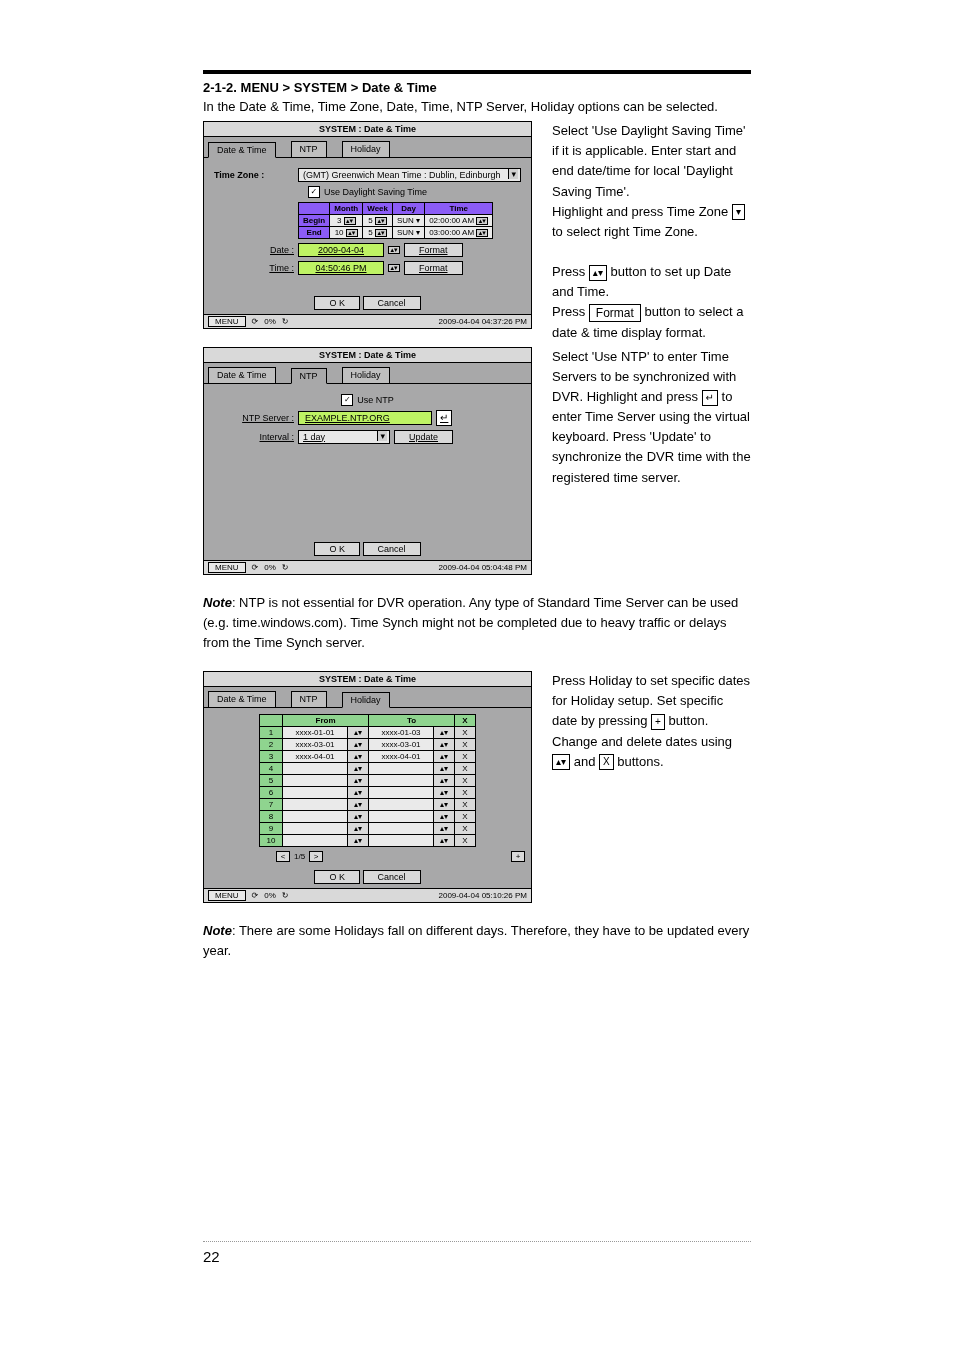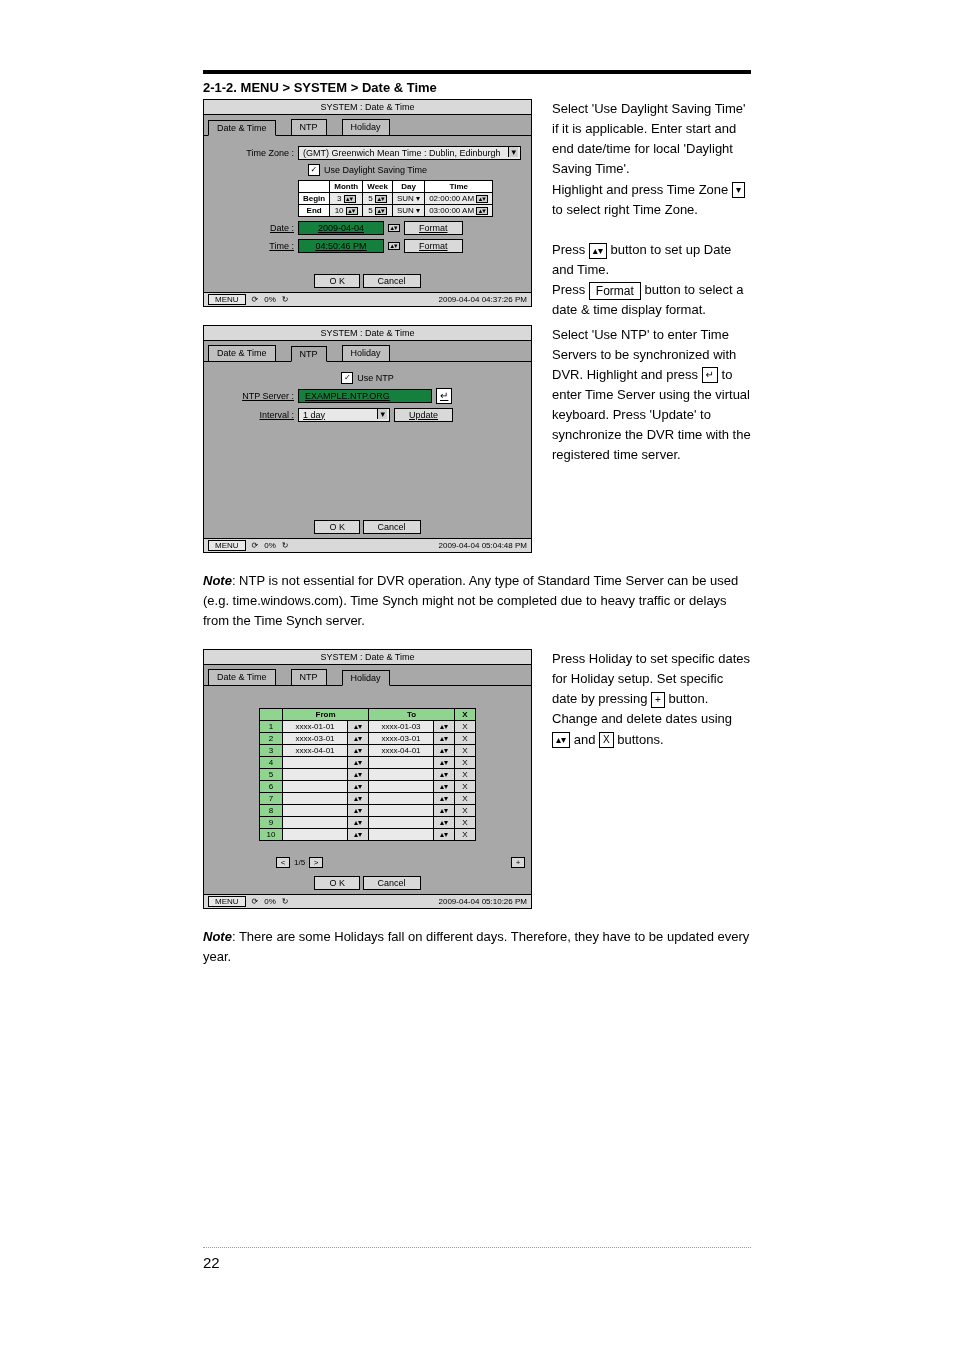--- a/index.html
+++ b/index.html
@@ -44,20 +44,21 @@
     background:#a8a8a9;
     font-family:Arial,sans-serif;
     font-size:9px;
   }
   .dvr-titlebar{
     background:#d9d9d9;
     text-align:center;
     border-bottom:1px solid #000;
     font-size:9px;
     padding:2px 0;
+    font-weight:bold;
   }
   .dvr-tabs{
     display:flex;
     padding:4px 4px 0 4px;
     gap:16px;
     border-bottom:1px solid #000;
     background:#a8a8a9;
   }
   .dvr-tab{
     background:#bfbfbf;
@@ -79,22 +80,23 @@
     min-height:120px;
   }
   .right-align-row{
     display:flex;
     align-items:center;
     margin:4px 0;
     font-size:9px;
   }
   .lbl{
     width:80px;
-    text-align:right;
+    text-align:left;
     padding-right:4px;
+    font-weight:bold;
   }
   .tz-select{
     flex:1;
     border:1px solid #000;
     background:#e8e8e8;
     padding:1px 14px 1px 4px;
     position:relative;
     font-size:9px;
     cursor:pointer;
     white-space:nowrap;
@@ -124,57 +126,57 @@
     font-size:8px;line-height:1;
   }
   table.dst{
     border-collapse:collapse;
     font-size:8px;
     margin-left:84px;
   }
   table.dst th,table.dst td{
     border:1px solid #000;
     padding:1px 4px;
-    background:#ffffff;
+    background:#8b5cf6;
     text-align:center;
   }
   table.dst td{background:#eaeaea;}
   .spin{
     display:inline-block;
     width:10px;
     border:1px solid #000;
     background:#d0d0d0;
     font-size:7px;
     line-height:6px;
     text-align:center;
     vertical-align:middle;
     cursor:pointer;
   }
   .in-row{
     display:flex;align-items:center;gap:4px;margin:4px 0;font-size:9px;text-decoration:underline;
   }
   .in-row .lbl2{width:80px;text-align:right;}
   .in-box{
-    border:1px solid #000;background:#15803d;padding:1px 6px;min-width:72px;text-align:center;
+    border:1px solid #000;background:#bef264;padding:1px 6px;min-width:72px;text-align:center;
   }
   .btn{
     border:1px solid #000;background:#d9d9d9;padding:1px 14px;font-size:9px;cursor:pointer;
   }
   .dvr-buttons{
     text-align:center;padding:6px 0;
   }
   .dvr-status{
     border-top:1px solid #000;background:#d9d9d9;padding:1px 4px;font-size:8px;
     display:flex;align-items:center;gap:6px;
   }
   .dvr-status .menu{border:1px solid #000;background:#e8e8e8;padding:0 6px;cursor:pointer;text-align:center;}
   .dvr-status .sp{flex:1;}
   
   table.holiday{
-    border-collapse:collapse;font-size:8px;margin:16px auto;
+    border-collapse:collapse;font-size:8px;margin:0 auto;
   }
   table.holiday th,table.holiday td{
     border:1px solid #000;padding:1px 4px;text-align:center;background:#eaeaea;
   }
   table.holiday th{background:#8fd48f;}
   table.holiday td.idx{background:#8fd48f;width:14px;}
   table.holiday td.xcell{background:#d9d9d9;width:12px;cursor:pointer;}
   .pager{
     display:flex;align-items:center;gap:4px;font-size:8px;margin:4px 0 0 66px;
   }
@@ -195,20 +197,21 @@
     font-size:15px;
   }
   .block{margin-bottom:18px;}
 </style>
 </head>
 <body>
 <div class="page">
   <div class="rule"></div>
 
   <h2>2-1-2. MENU &gt; SYSTEM &gt; Date &amp; Time</h2>
+  <p>In the Date &amp; Time, Time Zone, Date, Time, NTP Server, Holiday options can be selected.</p>
 
   <div class="row">
     <div class="col-left">
       <div class="dvr-window">
         <div class="dvr-titlebar">SYSTEM : Date &amp; Time</div>
         <div class="dvr-tabs">
           <div class="dvr-tab active">Date &amp; Time</div>
           <div class="dvr-tab">NTP</div>
           <div class="dvr-tab">Holiday</div>
         </div>

